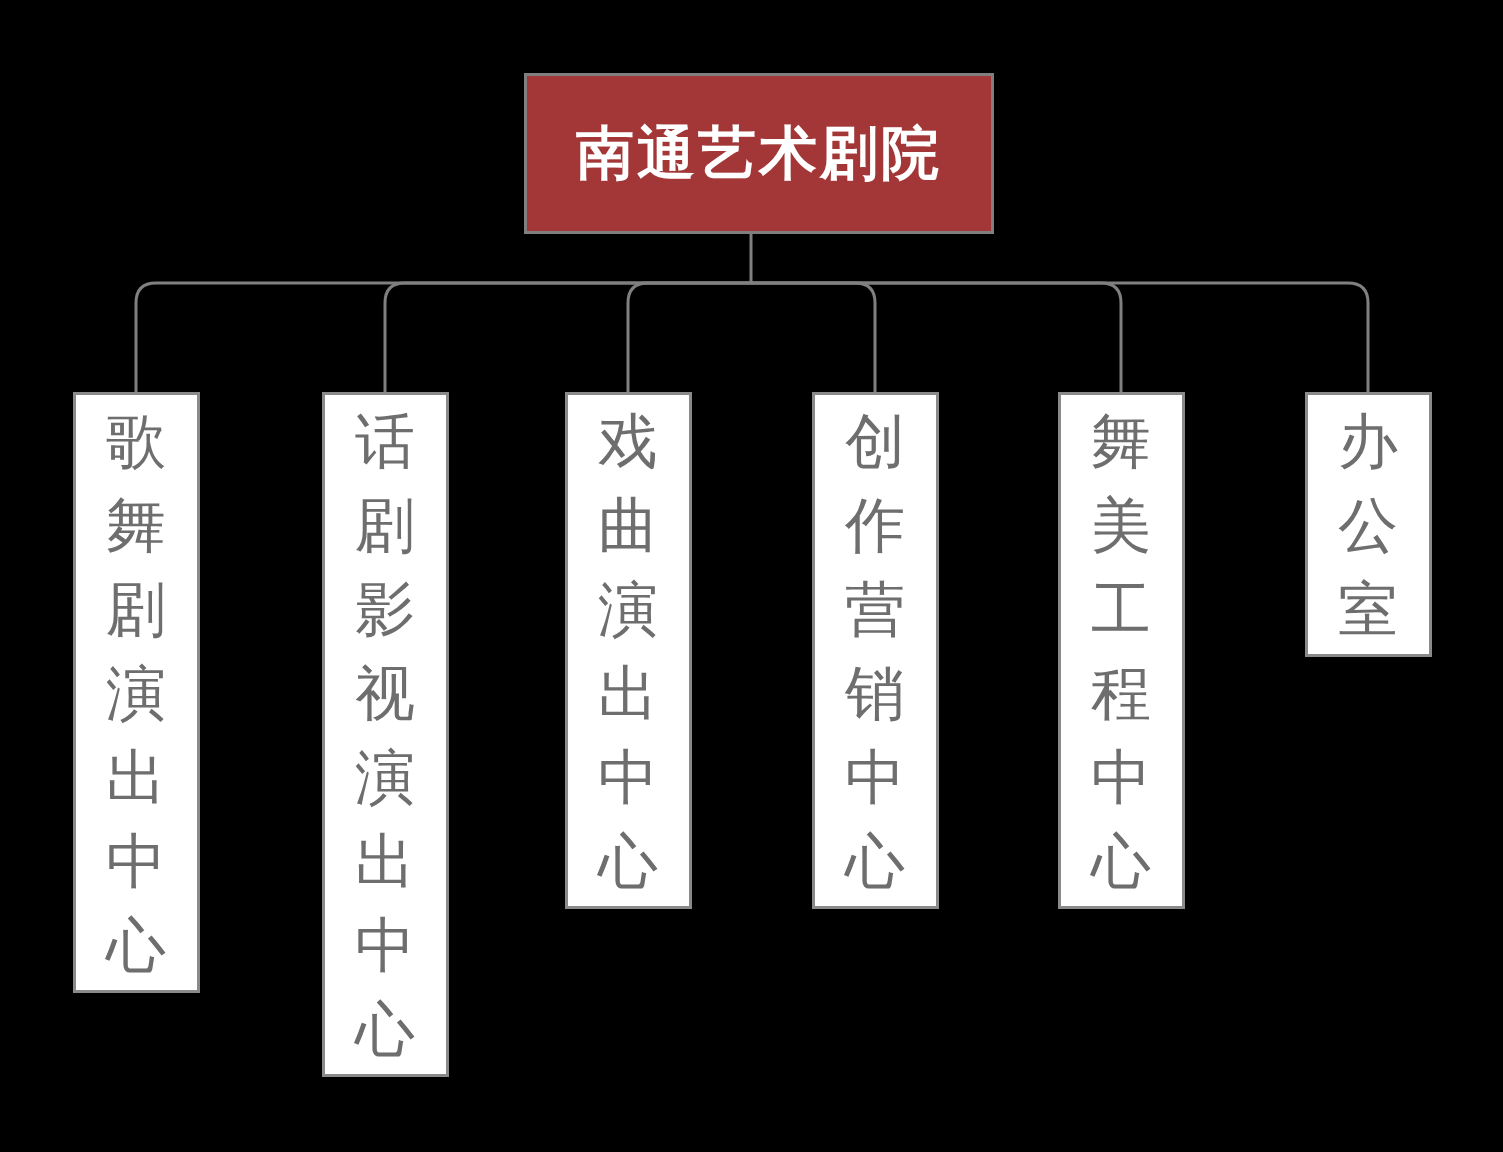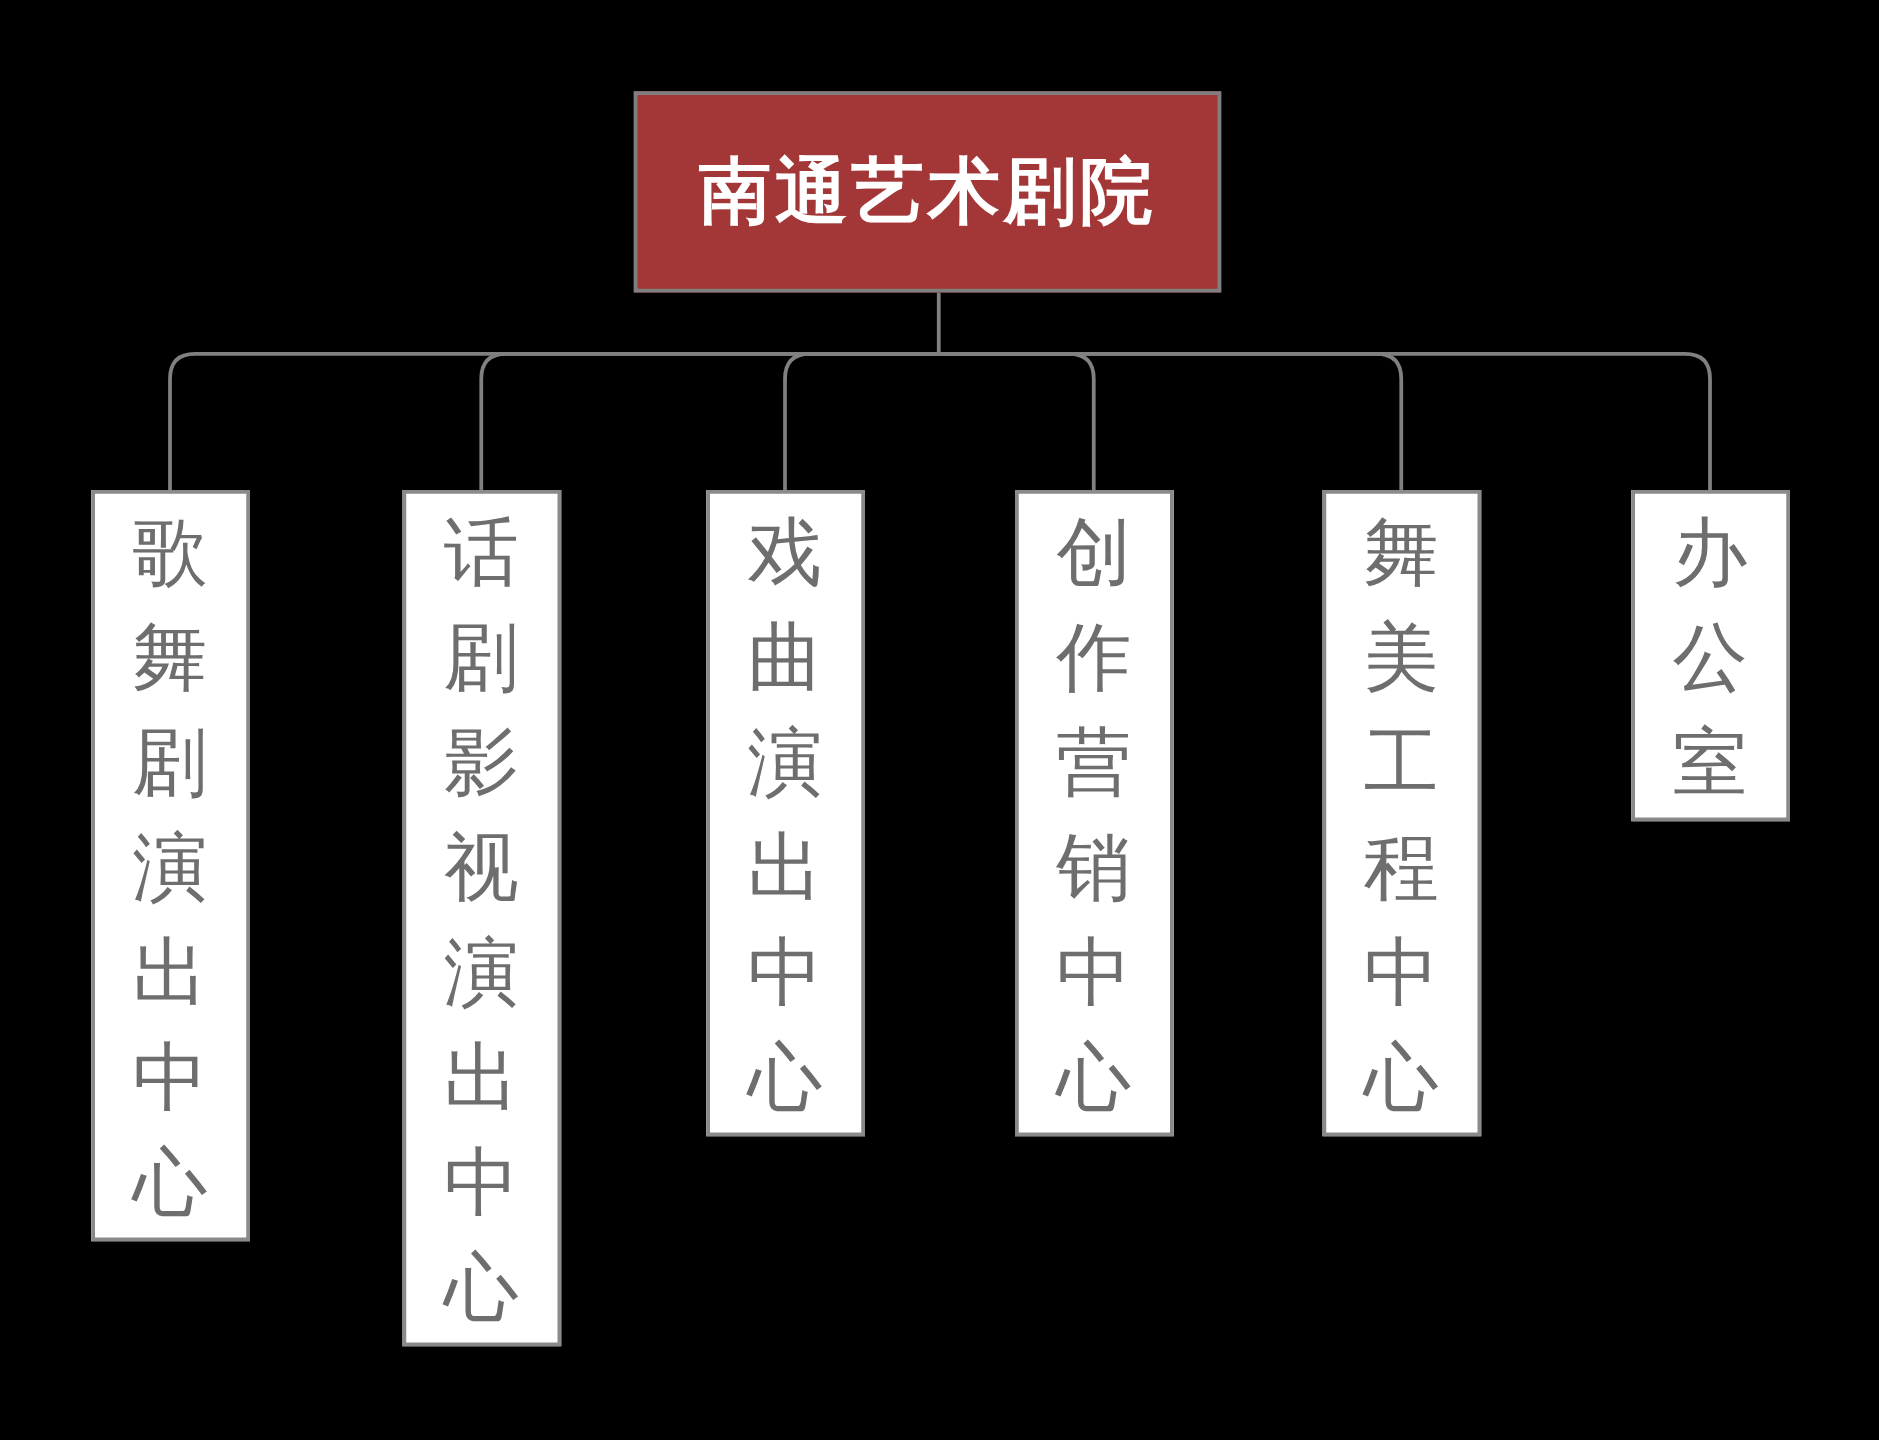--- a/index.html
+++ b/index.html
@@ -16,21 +16,21 @@
     font-family: "Liberation Sans", "DejaVu Sans", sans-serif;
   }
   #connector-svg {
     position: absolute;
     left: 0; top: 0;
     width: 1503px; height: 1152px;
     pointer-events: none;
   }
   .root-box {
     position: absolute;
-    left: 507px; top: 73px;
+    left: 524px; top: 73px;
     width: 470px; height: 161px;
     box-sizing: border-box;
     background: var(--root-fill, #A33737);
     border: 3px solid var(--root-border, #7F7F7F);
     display: flex;
     align-items: center;
     justify-content: center;
   }
   .root-label {
     color: var(--root-text, #FFFFFF);

